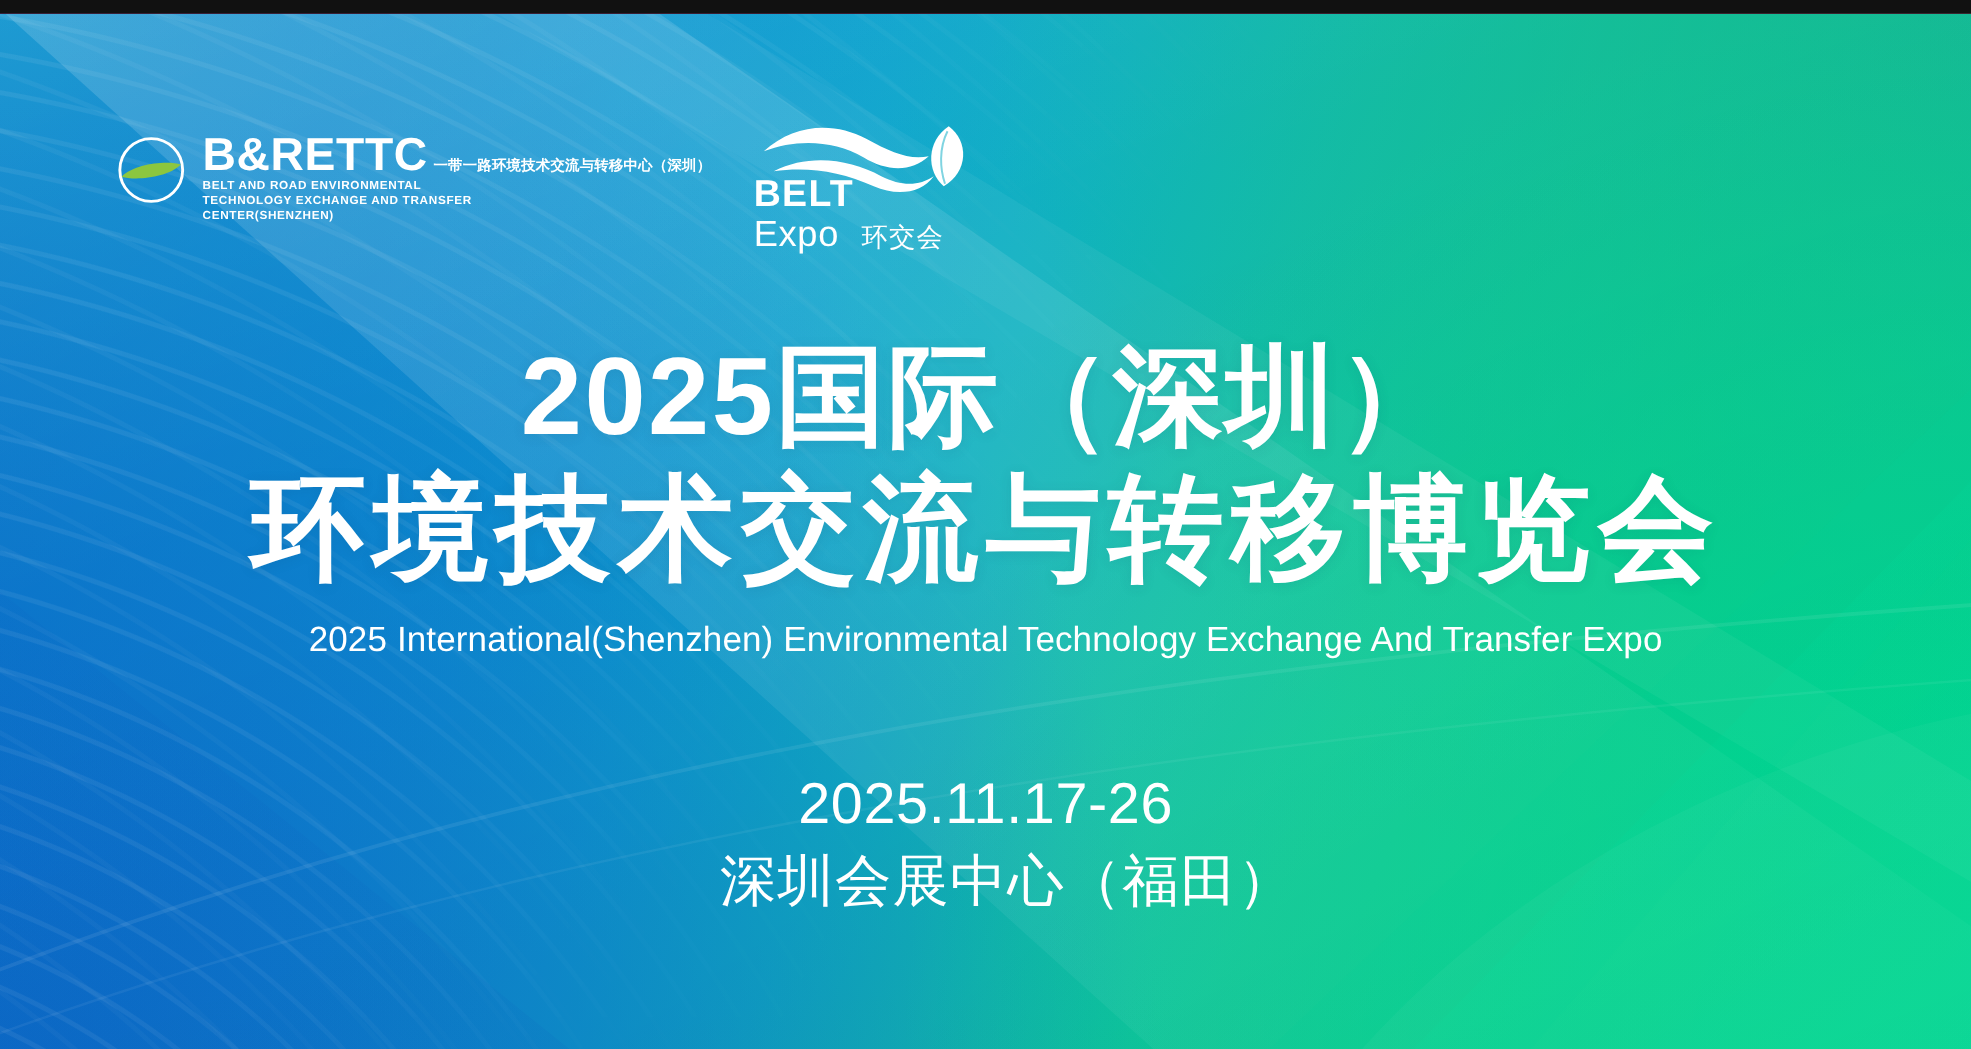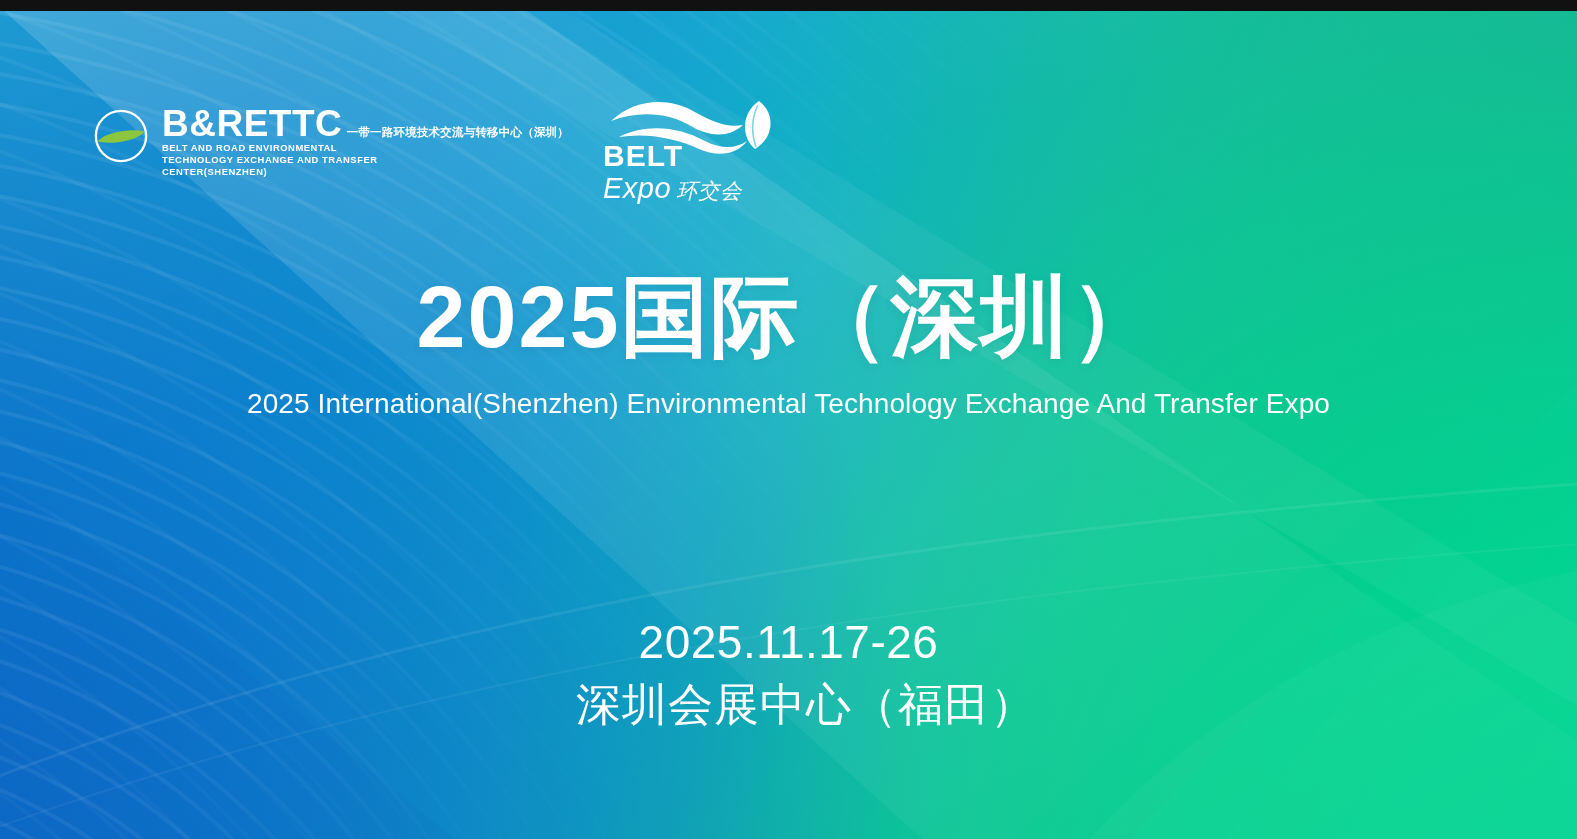--- a/index.html
+++ b/index.html
@@ -152,23 +152,22 @@
   .iete-main {
     color: #fff;
     font-size: 30px;
     font-weight: 700;
     letter-spacing: 1px;
     line-height: 1;
   }
   .iete-sub {
     display: flex;
     align-items: baseline;
-    gap: 5px;
+    gap: 18px;
     margin-top: 2px;
-    font-style: italic;
   }
   .iete-expo {
     color: #fff;
     font-size: 29px;
     font-weight: 300;
     letter-spacing: .5px;
     line-height: 1.05;
   }
   .iete-cn {
     color: #fff;
@@ -344,20 +343,21 @@
               <span class="iete-cn">环交会</span>
             </span>
           </span>
         </div>
       </div>
 
     </div>
 
     <div class="headline">
       <div class="title-cn1">2025国际（深圳）</div>
+      <div class="title-cn2">环境技术交流与转移博览会</div>
       <div class="title-en">2025 International(Shenzhen) Environmental Technology Exchange And Transfer Expo</div>
     </div>
 
     <div class="meta">
       <div class="meta-date">2025.11.17-26</div>
       <div class="meta-venue">深圳会展中心（福田）</div>
     </div>
 
   </div>
 </div>

